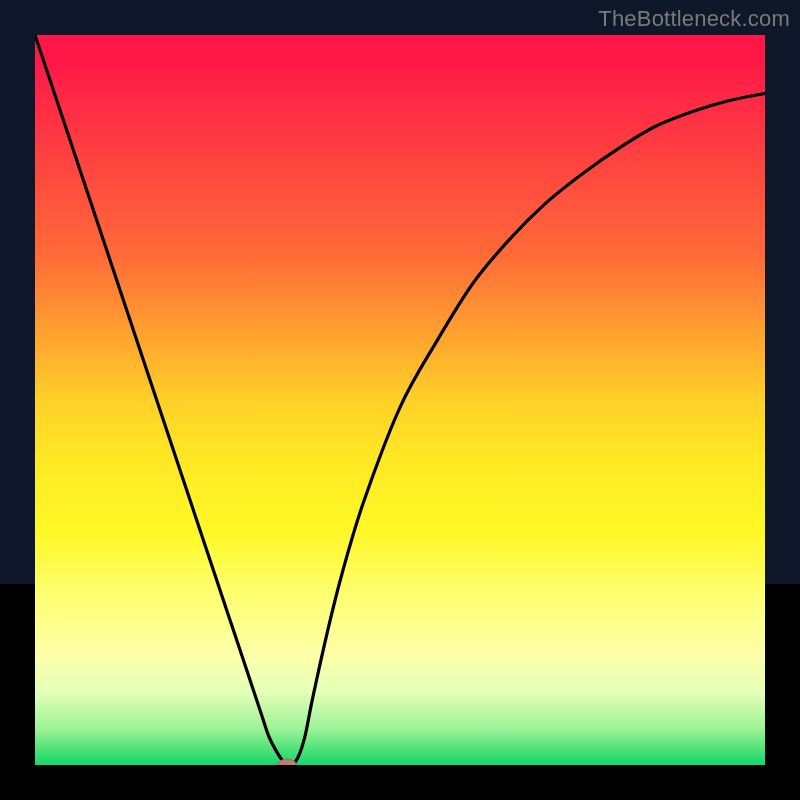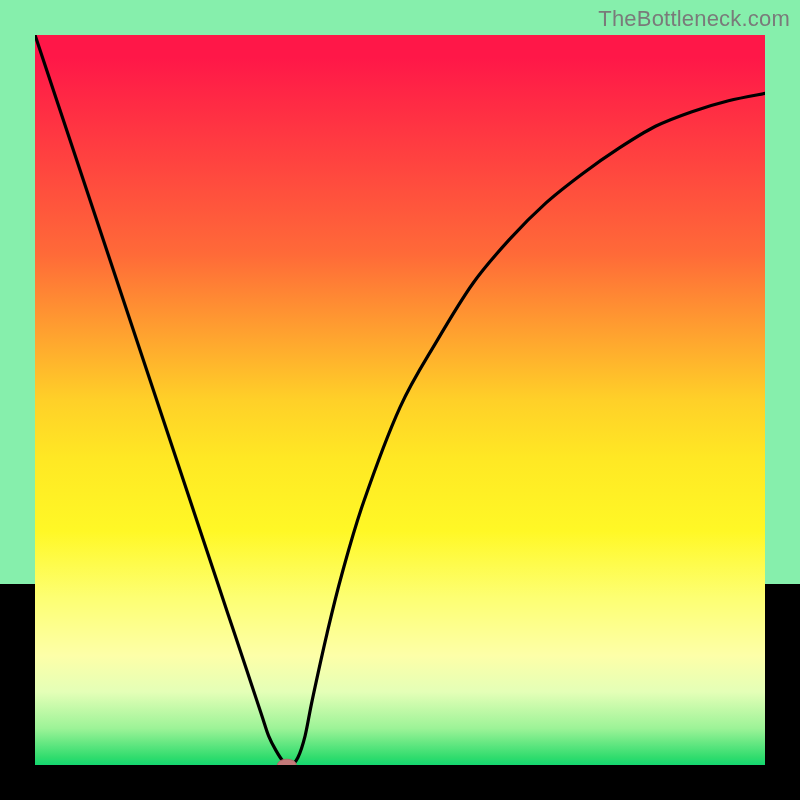--- a/index.html
+++ b/index.html
@@ -10,21 +10,21 @@
     background: #000;
     overflow: hidden;
     font-family: Arial, Helvetica, sans-serif;
   }
   .frame {
     position: absolute;
     left: 0;
     top: 0;
     width: 800px;
     height: 584px;
-    background: #86efac;
+    background: #0f172a;
   }
   .plot-area {
     position: absolute;
     left: 35px;
     top: 35px;
     width: 730px;
     height: 730px;
   }
   .gradient-bg {
     position: absolute;

